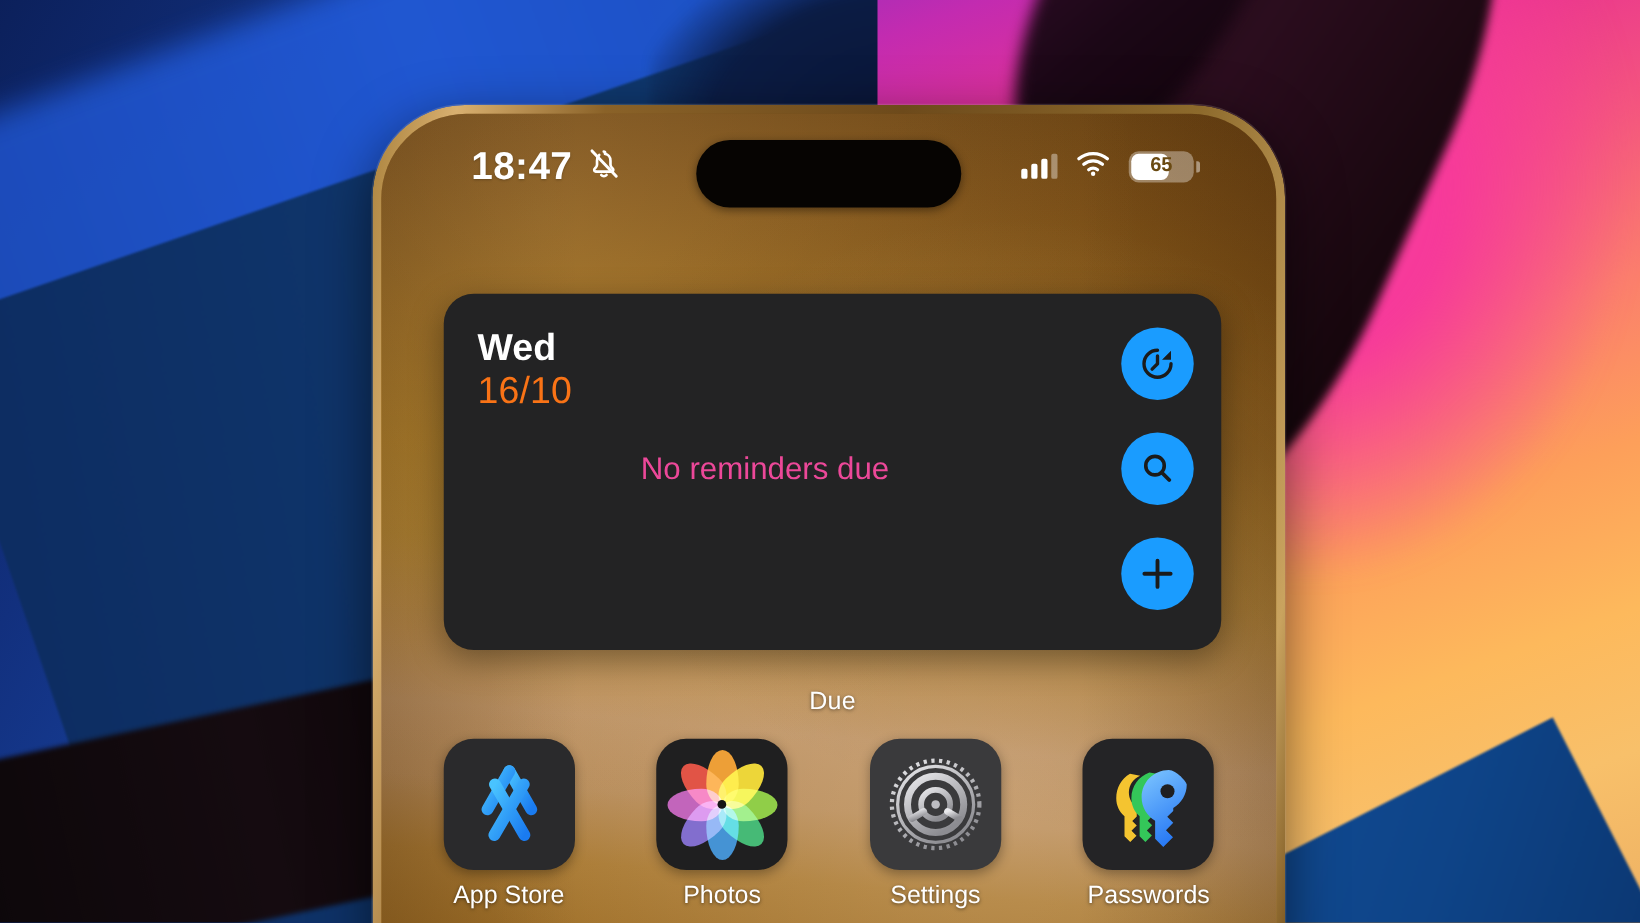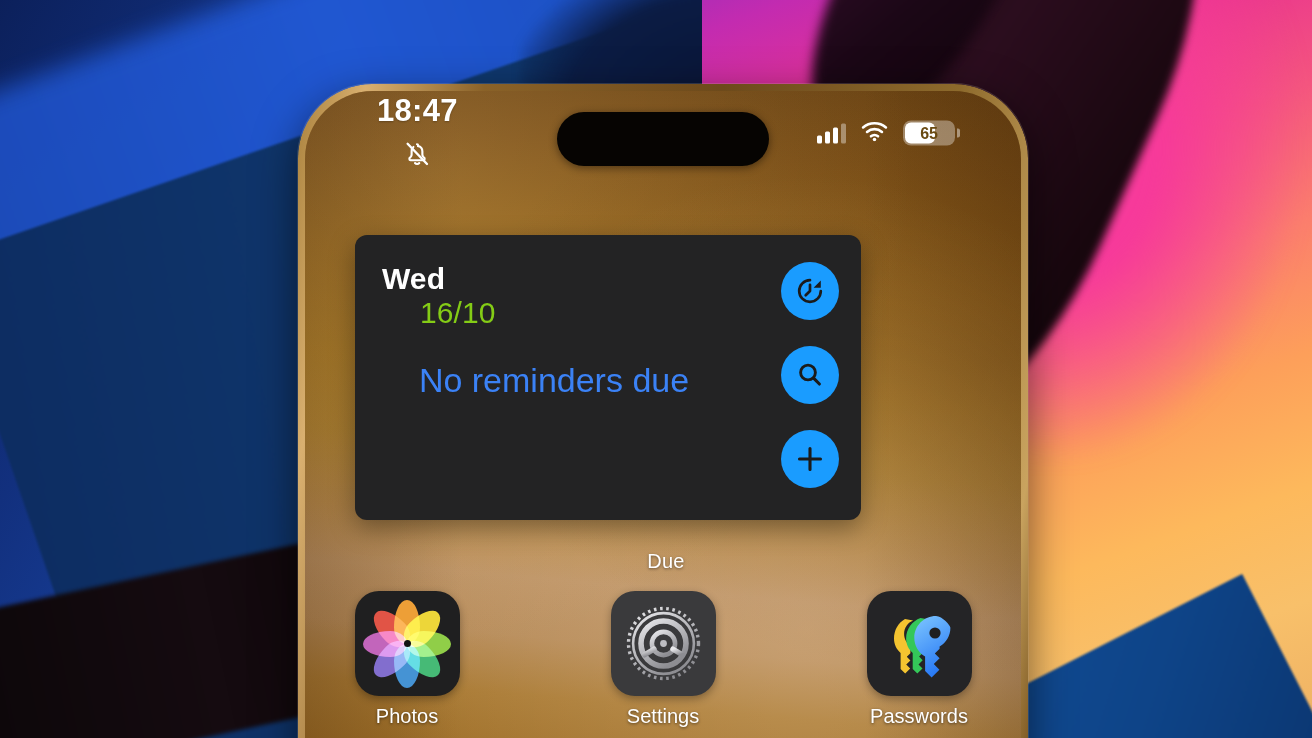--- a/index.html
+++ b/index.html
@@ -147,21 +147,21 @@
   #status-bar{
     position:absolute;
     left:0; right:0; top:14px;
     height:56px;
     display:flex; align-items:center;
     color:#fff;
   }
   #status-left{
     position:absolute; left:72px; top:50%;
     transform:translateY(-50%);
-    display:flex; align-items:center; gap:10px;flex-direction:column;
+    display:flex; align-items:center; gap:10px;
   }
   #status-time{
     font-size:31px; font-weight:700; letter-spacing:.3px;
     color:#fff;
     text-shadow:0 1px 2px rgba(0,0,0,.25);
   }
   #status-right{
     position:absolute; right:66px; top:50%;
     transform:translateY(-50%);
     display:flex; align-items:center; gap:15px;
@@ -207,41 +207,41 @@
   }
 
   
   #widget-wrap{
     position:absolute;
     left:50px; top:144px;
     width:622px;
   }
   #widget{
     position:relative;
-    width:506px; height:285px;
-    border-radius:12px;
+    width:622px; height:285px;
+    border-radius:24px;
     background:#232324;
     box-shadow:0 8px 26px rgba(0,0,0,.38);
     overflow:hidden;
   }
   #widget-date{
     position:absolute; left:27px; top:28px;
     line-height:1.06;
   }
   #widget-weekday{
     font-size:30px; font-weight:700; color:#fff; letter-spacing:.1px;
   }
   #widget-daymonth{
-    font-size:30px; font-weight:400; color:#84cc16; letter-spacing:.1px; margin-top:2px;margin-left:38px;
+    font-size:30px; font-weight:400; color:#f97316; letter-spacing:.1px; margin-top:2px;
   }
   #widget-empty{
     position:absolute;
     left:0; right:108px; top:126px;
     text-align:center;
-    font-size:34px; color:#3b82f6; font-weight:400;
+    font-size:25px; color:#ec4899; font-weight:400;
   }
   #widget-actions{
     position:absolute;
     right:22px; top:27px;
     display:flex; flex-direction:column; gap:26px;
     align-items:center;
   }
   .action-btn{
     width:58px; height:58px; border-radius:50%;
     background:#1a9cff;
@@ -397,20 +397,39 @@
           </div>
 
         </div>
       </div>
 
       <div id="widget-label">Due</div>
     </div>
 
     <div id="app-row">
 
+      <div class="app">
+        <div class="app-icon" style="background:#2a2a2c;">
+          <svg width="105" height="105" viewBox="0 0 105 105" fill="none">
+            <defs>
+              <linearGradient id="asg" x1="0" y1="0" x2="1" y2="1">
+                <stop offset="0" stop-color="#49c3ff"></stop>
+                <stop offset="1" stop-color="#1a7bf0"></stop>
+              </linearGradient>
+            </defs>
+            <path d="M52.5 26 L70 56.5" stroke="url(#asg)" stroke-width="9.5" stroke-linecap="round"></path>
+            <path d="M52.5 26 L35 56.5" stroke="url(#asg)" stroke-width="9.5" stroke-linecap="round"></path>
+            <path d="M41 36.5 L64.5 77" stroke="url(#asg)" stroke-width="9.5" stroke-linecap="round"></path>
+            <path d="M64 36.5 L40.5 77" stroke="url(#asg)" stroke-width="9.5" stroke-linecap="round"></path>
+            <path d="M23 66 L78 66" stroke="url(#asg)" stroke-width="9.5" stroke-linecap="round"></path>
+            <path d="M27 77 L31 77" stroke="url(#asg)" stroke-width="9.5" stroke-linecap="round"></path>
+          </svg>
+        </div>
+        <div class="app-label">App Store</div>
+      </div>
 
       <div class="app">
         <div class="app-icon" style="background:#1f1f20;">
           <span class="petal" style="transform:rotate(0deg);   background:#ff9f1c;"></span>
           <span class="petal" style="transform:rotate(45deg);  background:#ffe21f;"></span>
           <span class="petal" style="transform:rotate(90deg);  background:#8cd832;"></span>
           <span class="petal" style="transform:rotate(135deg); background:#2fbf6a;"></span>
           <span class="petal" style="transform:rotate(180deg); background:#2e8fe0;"></span>
           <span class="petal" style="transform:rotate(225deg); background:#7b62d8;"></span>
           <span class="petal" style="transform:rotate(270deg); background:#c957c0;"></span>

